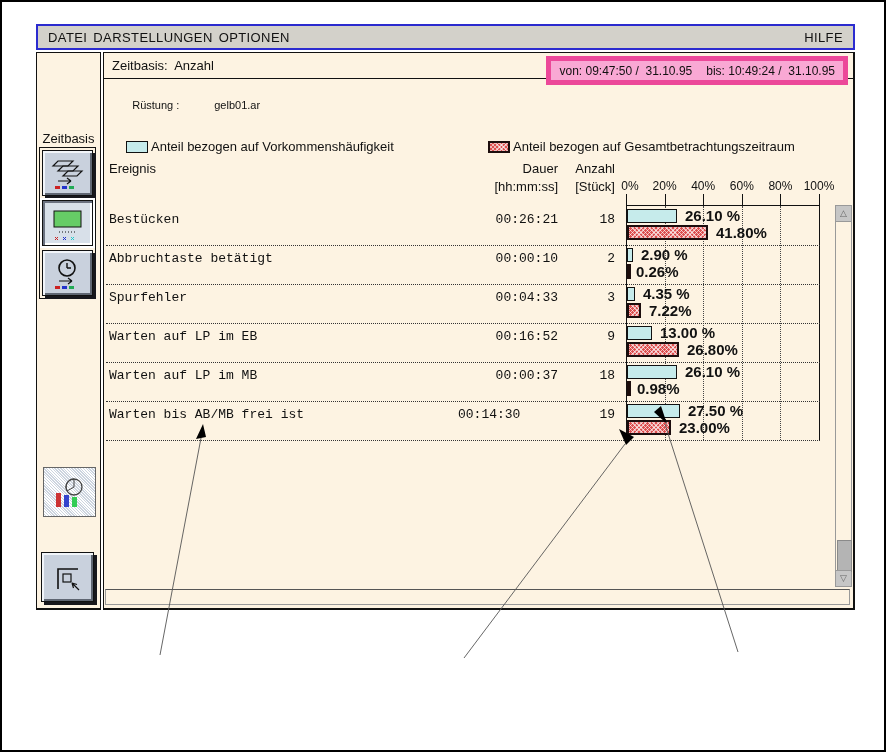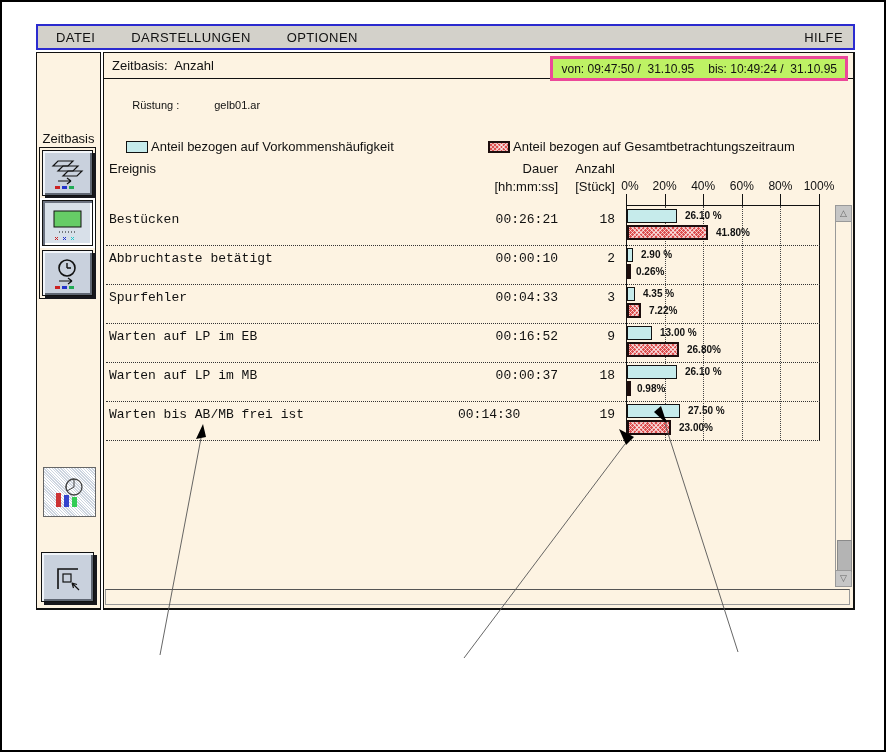--- a/index.html
+++ b/index.html
@@ -4,21 +4,21 @@
 <style>
   html,body{margin:0;padding:0;}
   body{width:886px;height:752px;position:relative;background:#fff;
        font-family:"Liberation Sans",sans-serif;color:#111;overflow:hidden;}
   .frame{position:absolute;inset:0;border:2px solid #000;pointer-events:none;}
 
   
   .menubar{position:absolute;left:36px;top:24px;width:819px;height:26px;
            background:#d3d1ca;border:2px solid #2b2bcf;box-sizing:border-box;
            display:flex;align-items:center;font-size:13px;letter-spacing:.4px;}
-  .menubar .mleft{display:flex;gap:36px;padding-left:18px;flex:1;align-items:center;}
+  .menubar .mleft{display:flex;gap:6px;padding-left:10px;flex:1;align-items:center;}
   .menubar .mitem{cursor:default;}
   .menubar .mhelp{padding-right:10px;}
 
   
   .sidebar{position:absolute;left:36px;top:52px;width:65px;height:558px;
            background:#fdf3e2;border:1px solid #111;border-bottom-width:2px;box-sizing:border-box;}
   .sb-title{position:absolute;left:0;top:78px;width:100%;text-align:center;font-size:13px;}
   .btn-group{position:absolute;left:2px;top:94px;width:57px;border:1px solid #111;box-sizing:border-box;}
   .btnwrap{padding:2px 2px;background:transparent;}
   .btnwrap.selected{background:#ffffff;}
@@ -33,22 +33,22 @@
   .btn-single{position:absolute;width:53px;height:50px;}
   .btn-single .btn3d{height:100%;}
   .btn3d svg{display:block;margin:4px auto 0;}
 
   
   .main{position:absolute;left:103px;top:52px;width:752px;height:558px;
         background:#fdf3e2;border:1px solid #111;border-right-width:2px;border-bottom-width:2px;
         box-sizing:border-box;}
   .hdr-row{position:absolute;left:0;top:0;width:100%;height:26px;border-bottom:1px solid #111;box-sizing:border-box;}
   .hdr-label{position:absolute;left:8px;top:5px;font-size:13px;white-space:pre;}
-  .timebox{position:absolute;right:5px;top:3px;height:19px;border:3px solid #ec4899;
-           display:flex;align-items:center;gap:14px;padding:0 8px;font-size:12px;background:#bef264;}
+  .timebox{position:absolute;right:5px;top:3px;height:19px;border:5px solid #ec4899;
+           display:flex;align-items:center;gap:14px;padding:0 8px;font-size:12px;background:#f9a8d4;}
   .timebox span{white-space:pre;}
   .fileline{position:absolute;left:16px;font-size:11px;white-space:pre;}
   .flabel{display:inline-block;width:82px;}
 
   .legend-item{position:absolute;top:86px;display:flex;align-items:center;gap:3px;font-size:13px;}
   .sw{width:22px;height:12px;box-sizing:border-box;}
   .sw-cyan{background:#c6ebeb;border:1px solid #111;}
   .sw-red{background-color:#dd4f4f;border:2px solid #1c0d0d;
           background-image:repeating-linear-gradient(45deg,rgba(255,255,255,.6) 0 1px,rgba(0,0,0,0) 1px 3px),
                            repeating-linear-gradient(135deg,rgba(255,255,255,.6) 0 1px,rgba(0,0,0,0) 1px 3px);}
@@ -64,21 +64,21 @@
   .gridline.solid{border-left:1px solid #111;}
   .axis-top{position:absolute;height:0;border-top:1px solid #111;top:152px;}
 
   .row-sep{position:absolute;left:2px;width:714px;height:0;border-top:1px dotted #333;}
   .ev{position:absolute;left:5px;font-size:13px;white-space:pre;}
   .bar{position:absolute;box-sizing:border-box;}
   .bar-cyan{background:#c6ebeb;border:1px solid #111;height:14px;}
   .bar-red{background-color:#dd4f4f;border:2px solid #1c0d0d;height:15px;
            background-image:repeating-linear-gradient(45deg,rgba(255,255,255,.6) 0 1px,rgba(0,0,0,0) 1px 3px),
                             repeating-linear-gradient(135deg,rgba(255,255,255,.6) 0 1px,rgba(0,0,0,0) 1px 3px);}
-  .bar-val{position:absolute;font-size:10px;font-weight:bold;white-space:pre;}
+  .bar-val{position:absolute;font-size:15px;font-weight:bold;white-space:pre;}
 
   
   .vscroll{position:absolute;left:731px;top:152px;width:17px;height:382px;
            border:1px solid #999;box-sizing:border-box;background:#fdf3e2;}
   .vs-btn{position:absolute;left:0;width:100%;height:15px;background:#c6c6c6;
           text-align:center;font-size:9px;line-height:15px;color:#666;cursor:pointer;}
   .vs-up{top:0;border-bottom:1px solid #999;}
   .vs-down{bottom:0;border-top:1px solid #999;}
   .vs-thumb{position:absolute;left:1px;width:13px;top:334px;height:30px;
             background:#b4b4b4;border:1px solid #8a8a8a;cursor:pointer;}

